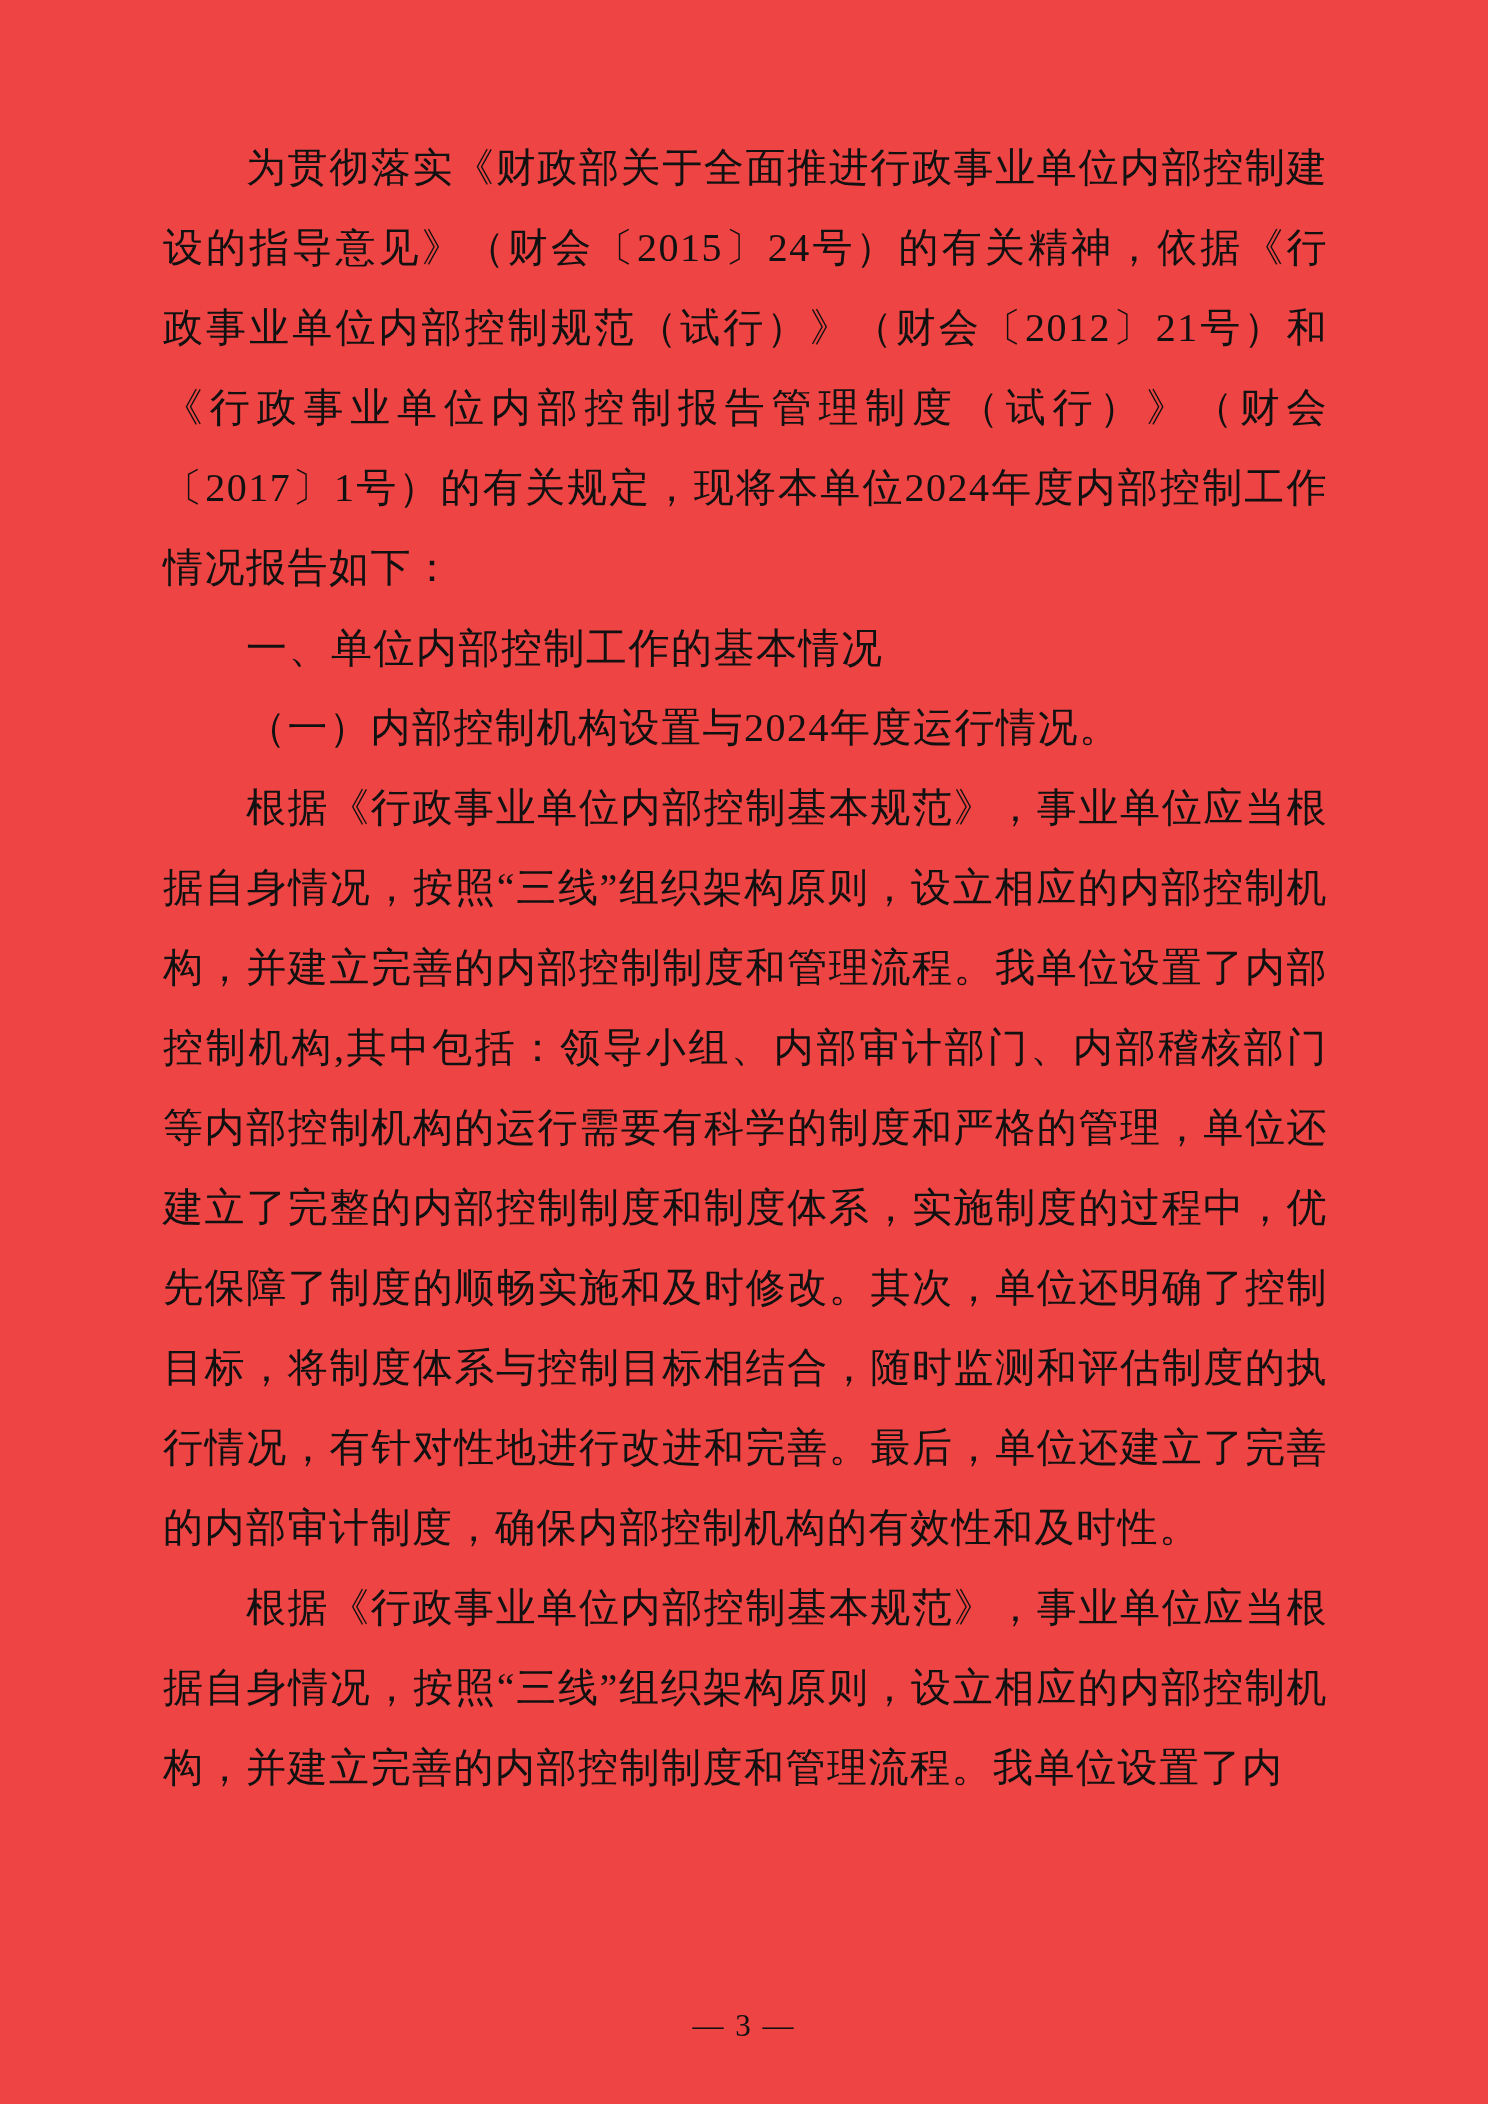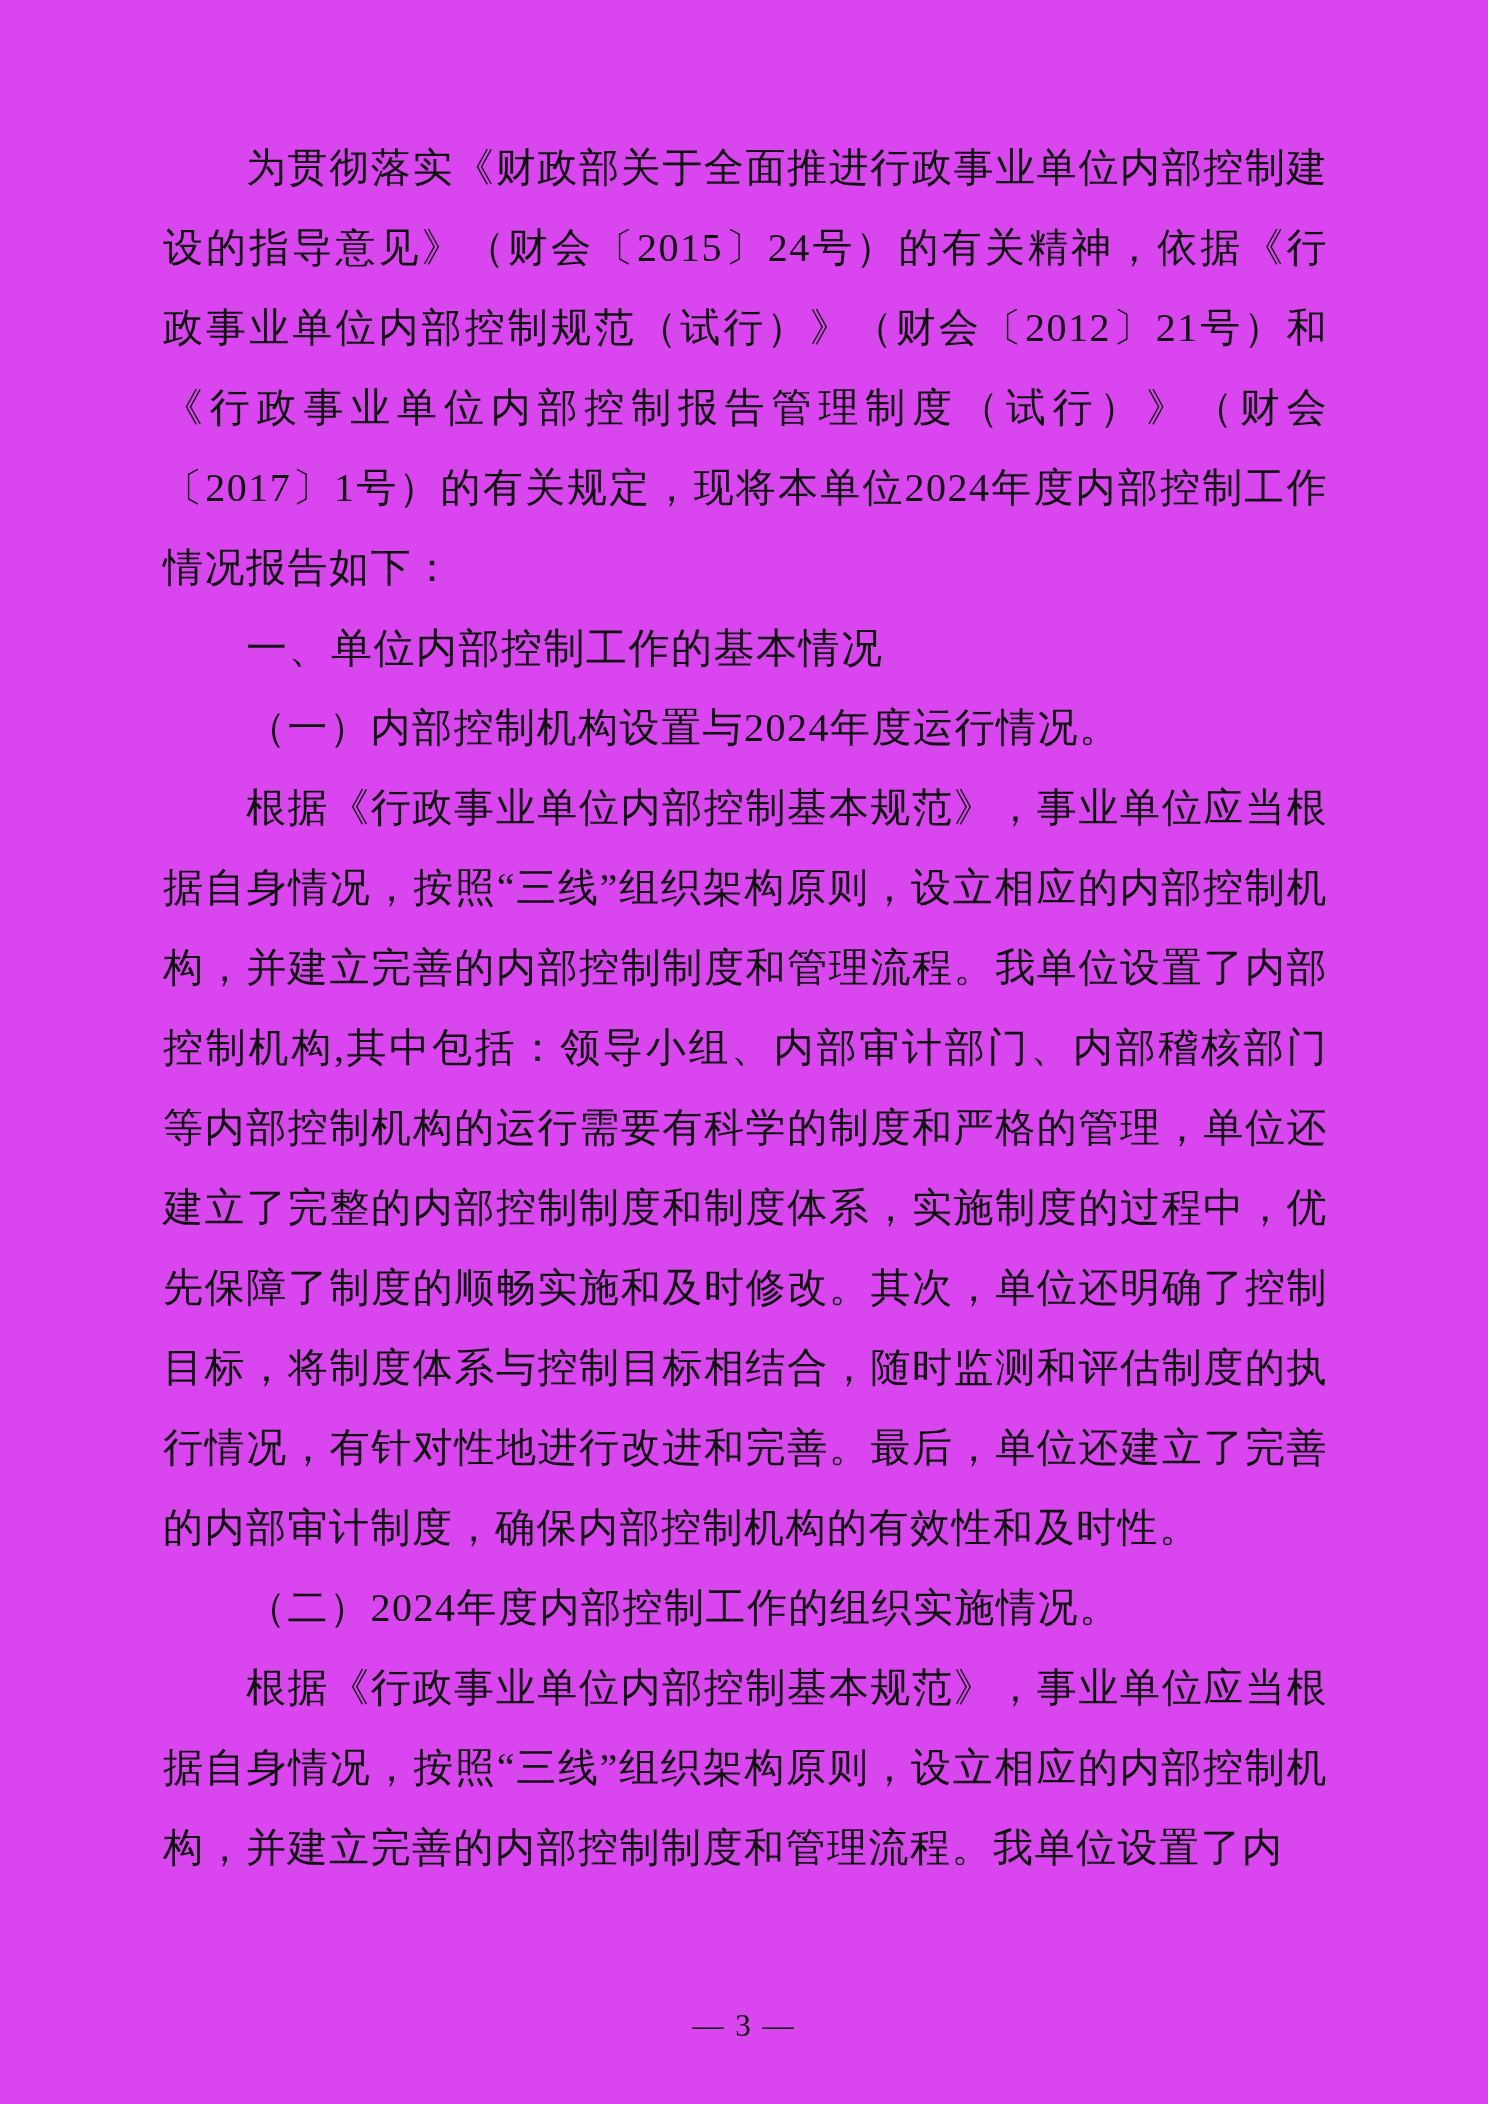--- a/index.html
+++ b/index.html
@@ -4,21 +4,21 @@
 <style>
   html, body {
     margin: 0;
     padding: 0;
     background: #ffffff;
   }
   .page {
     position: relative;
     width: 1488px;
     height: 2104px;
-    background: #d946ef;
+    background: #ef4444;
     overflow: hidden;
     font-family: "Liberation Serif", "DejaVu Serif", serif;
     color: #111111;
   }
   .content {
     position: absolute;
     left: 163px;
     top: 128px;
     width: 1165px;
   }
@@ -56,17 +56,16 @@
 </style>
 </head>
 <body>
 
 <div class="page">
   <div class="content">
     <p class="para">为贯彻落实《财政部关于全面推进行政事业单位内部控制建设的指导意见》（财会〔2015〕24号）的有关精神，依据《行政事业单位内部控制规范（试行）》（财会〔2012〕21号）和《行政事业单位内部控制报告管理制度（试行）》（财会〔2017〕1号）的有关规定，现将本单位2024年度内部控制工作情况报告如下：</p>
     <h2 class="heading">一、单位内部控制工作的基本情况</h2>
     <p class="subheading">（一）内部控制机构设置与2024年度运行情况。</p>
     <p class="para">根据《行政事业单位内部控制基本规范》，事业单位应当根据自身情况，按照“三线”组织架构原则，设立相应的内部控制机构，并建立完善的内部控制制度和管理流程。我单位设置了内部控制机构,其中包括：领导小组、内部审计部门、内部稽核部门等内部控制机构的运行需要有科学的制度和严格的管理，单位还建立了完整的内部控制制度和制度体系，实施制度的过程中，优先保障了制度的顺畅实施和及时修改。其次，单位还明确了控制目标，将制度体系与控制目标相结合，随时监测和评估制度的执行情况，有针对性地进行改进和完善。最后，单位还建立了完善的内部审计制度，确保内部控制机构的有效性和及时性。</p>
-    <p class="subheading">（二）2024年度内部控制工作的组织实施情况。</p>
     <p class="para">根据《行政事业单位内部控制基本规范》，事业单位应当根据自身情况，按照“三线”组织架构原则，设立相应的内部控制机构，并建立完善的内部控制制度和管理流程。我单位设置了内</p>
   </div>
   <div class="footer">— 3 —</div>
 </div>
 
 </body></html>

